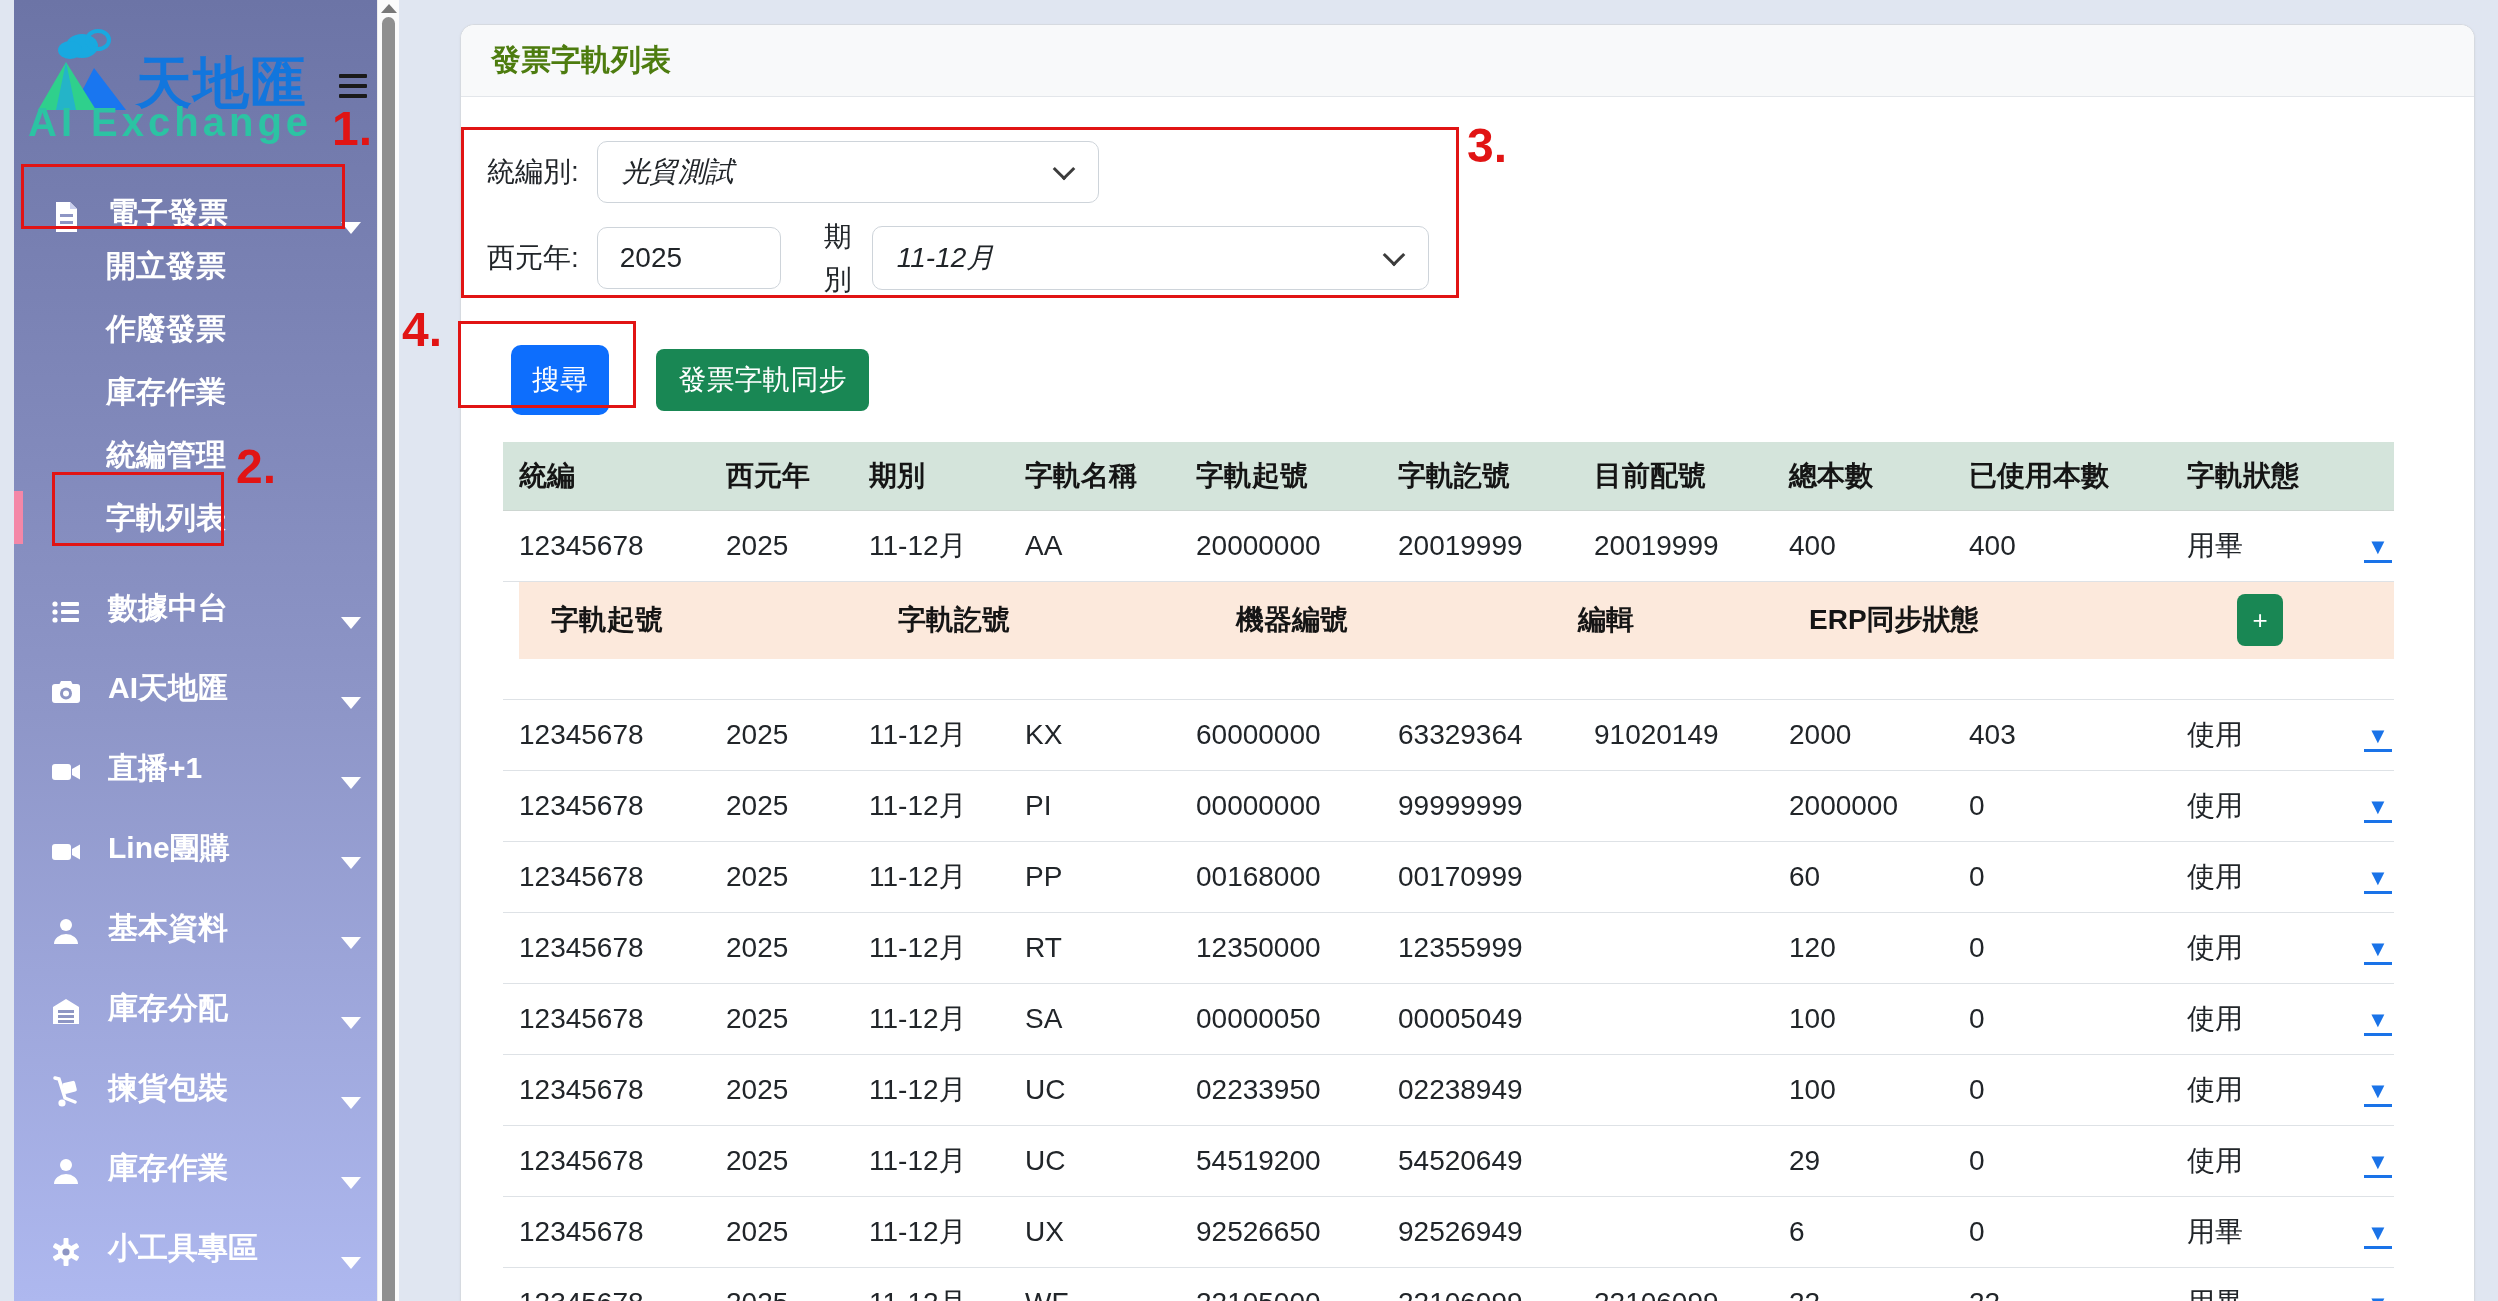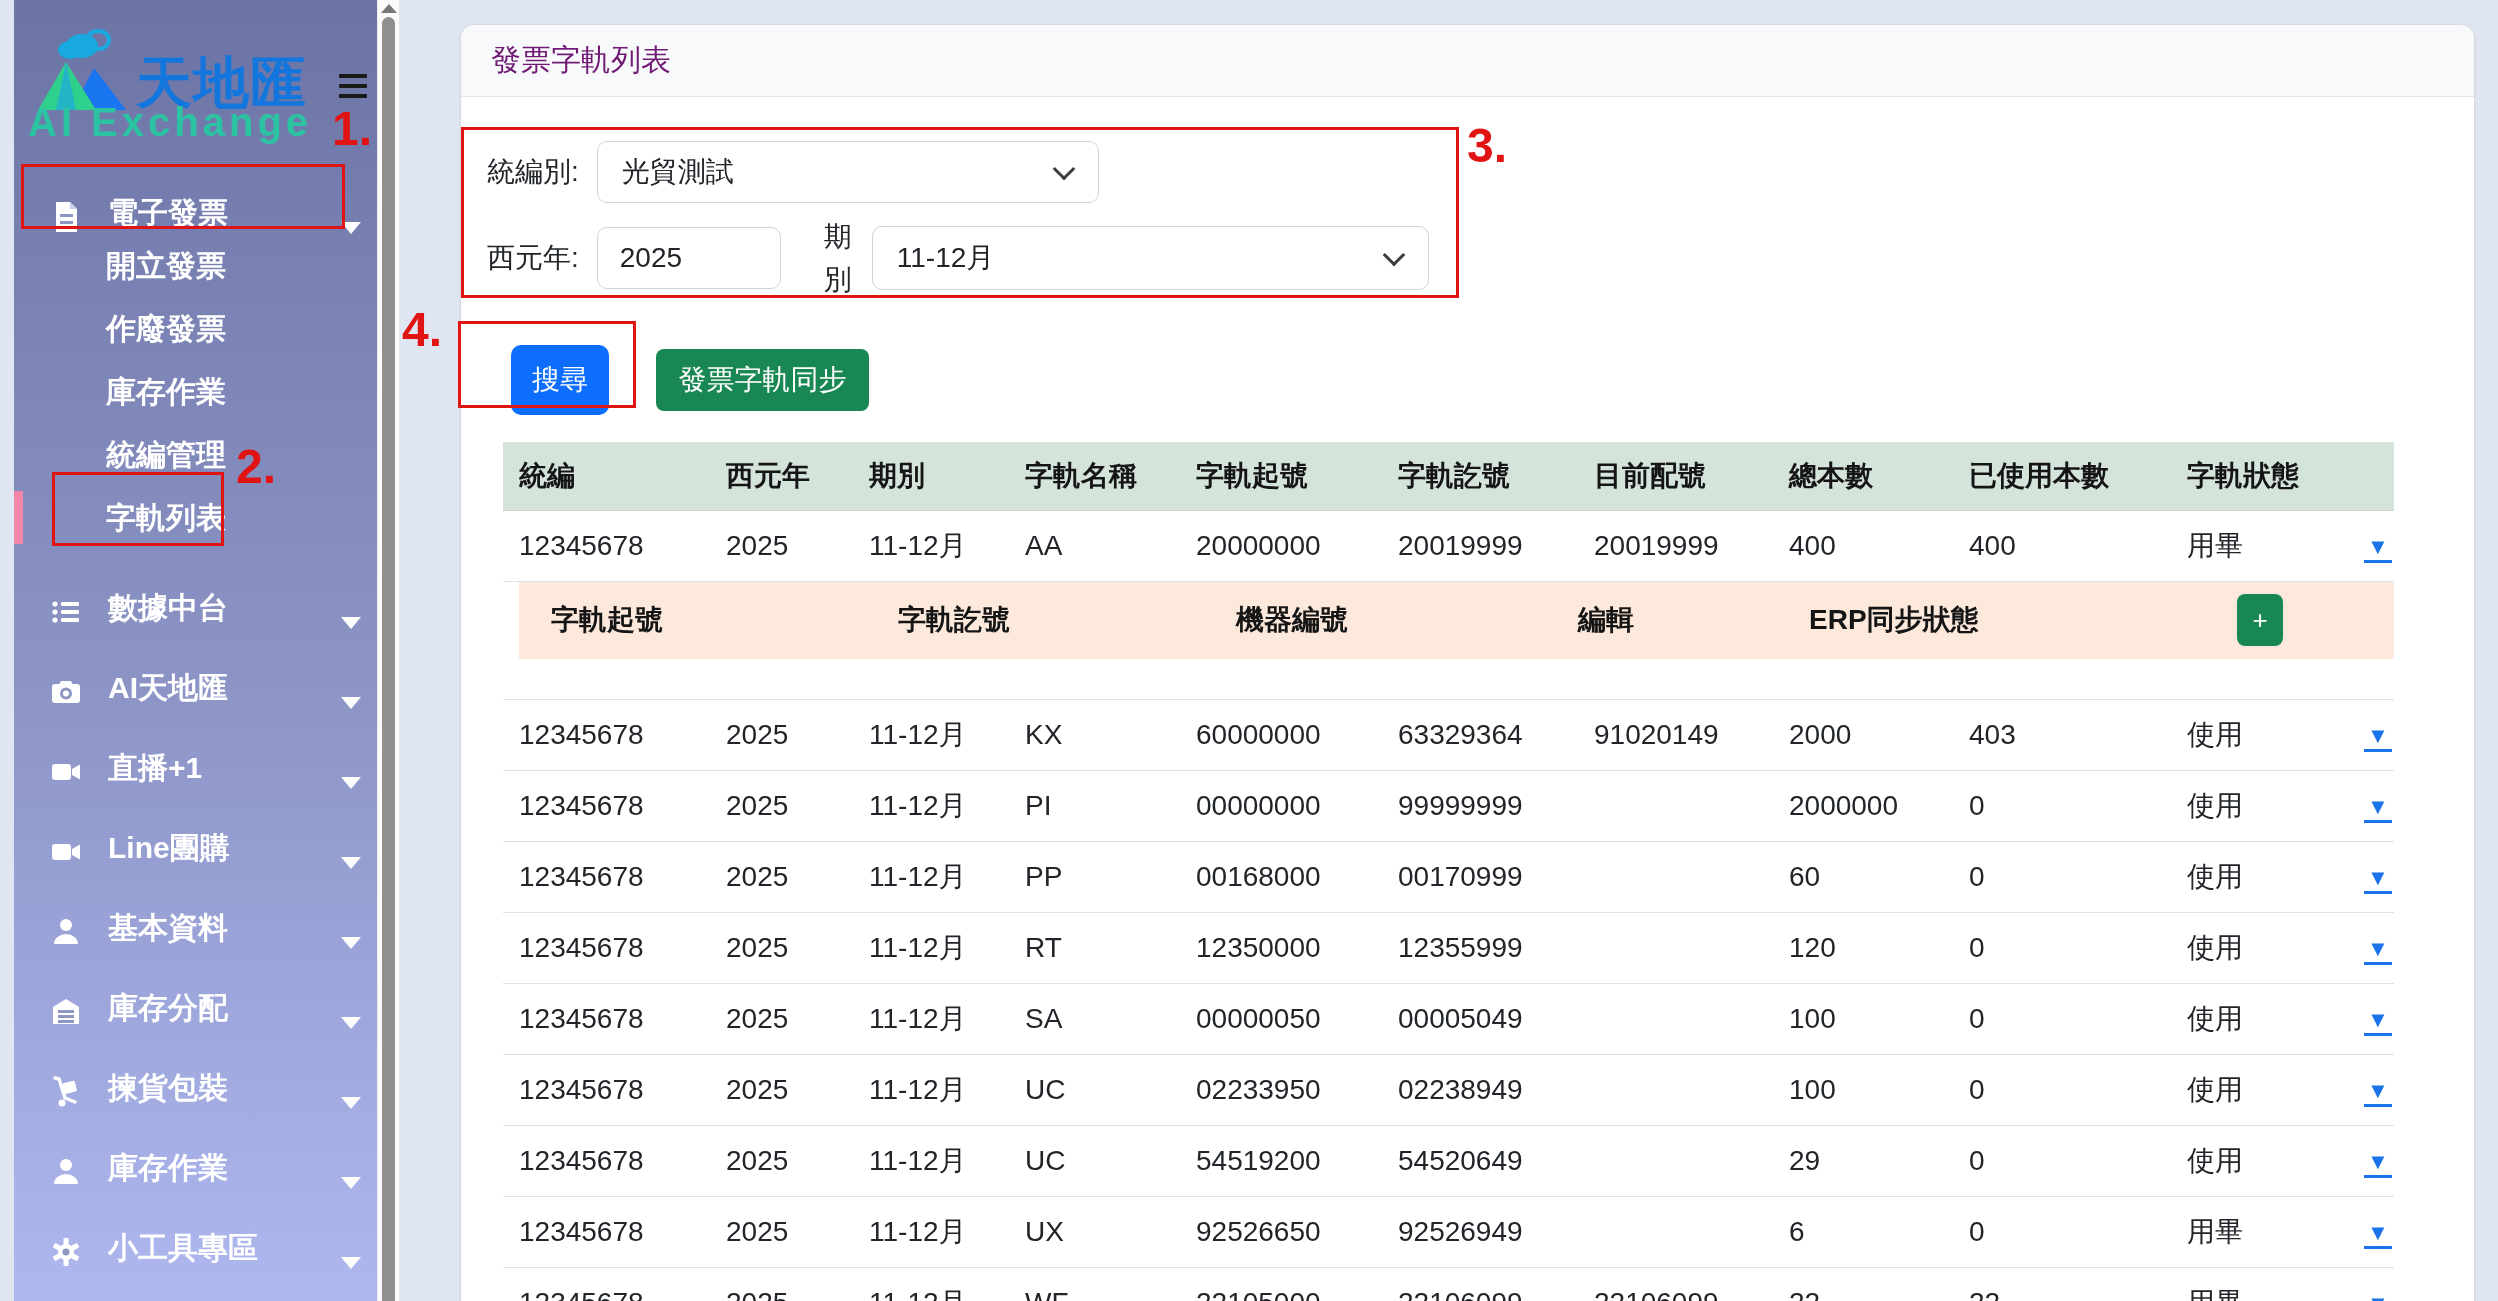--- a/index.html
+++ b/index.html
@@ -26,29 +26,29 @@
   .side-scroll{position:absolute;left:377px;top:0;width:21px;height:100%;background:#fbfbfb;border-left:1px solid #ececec;}
   .scroll-up{position:absolute;left:3px;top:4px;width:0;height:0;border-left:8px solid transparent;border-right:8px solid transparent;border-bottom:9px solid #787878;}
   .scroll-thumb{position:absolute;left:4px;top:17px;bottom:0;width:13px;background:#8f8f8f;border-radius:7px 7px 0 0;}
 
   
   .main{position:absolute;left:398px;top:0;width:2100px;height:100%;}
   .card{position:absolute;left:62px;top:24px;width:2013px;height:1450px;background:#fff;
     border:1px solid #d6dae0;border-radius:14px;box-shadow:0 1px 3px rgba(0,0,0,.05);}
   .card-header{height:71px;background:#f8f9fa;border-bottom:1px solid #e3e6ea;border-radius:14px 14px 0 0;
     display:flex;align-items:center;padding-left:30px;}
-  .card-title{font-size:30px;font-weight:400;color:#701a75;}
+  .card-title{font-size:30px;font-weight:700;color:#4d7c0f;}
 
   .filters{margin:44px 0 0 26px;}
   .frow{display:flex;align-items:center;}
   .frow.second{margin-top:12px;}
   .flabel{font-size:28px;color:#212529;margin-right:18px;}
   .period-label{width:34px;font-size:28px;color:#212529;line-height:1.55;margin-left:43px;margin-right:14px;}
   .selectbox{position:relative;height:60px;border:1px solid #ced4da;border-radius:10px;background:#fff;
-    display:flex;align-items:center;padding-left:24px;font-size:28px;color:#212529;cursor:pointer;}
+    display:flex;align-items:center;padding-left:24px;font-size:28px;color:#212529;cursor:pointer;font-style:italic;}
   .selectbox.w1{width:476px;}
   .selectbox.w2{width:531px;height:62px;}
   .chev{position:absolute;right:26px;top:50%;width:13px;height:13px;margin-top:-11px;
     border-right:3px solid #3c3c3c;border-bottom:3px solid #3c3c3c;transform:rotate(45deg);}
   .yearinput{width:160px;height:60px;border:1px solid #ced4da;border-radius:10px;font-size:28px;color:#212529;
     padding:0 0 0 22px;outline:none;font-family:inherit;}
 
   .btn-row{margin:43px 0 0 50px;display:flex;align-items:center;height:70px;}
   .btn-search{width:98px;height:70px;background:#0d6efd;color:#fff;font-size:28px;border:none;border-radius:10px;cursor:pointer;font-family:inherit;}
   .btn-sync{margin-left:47px;width:213px;height:62px;background:#198754;color:#fff;font-size:28px;border:none;border-radius:8px;cursor:pointer;font-family:inherit;}

